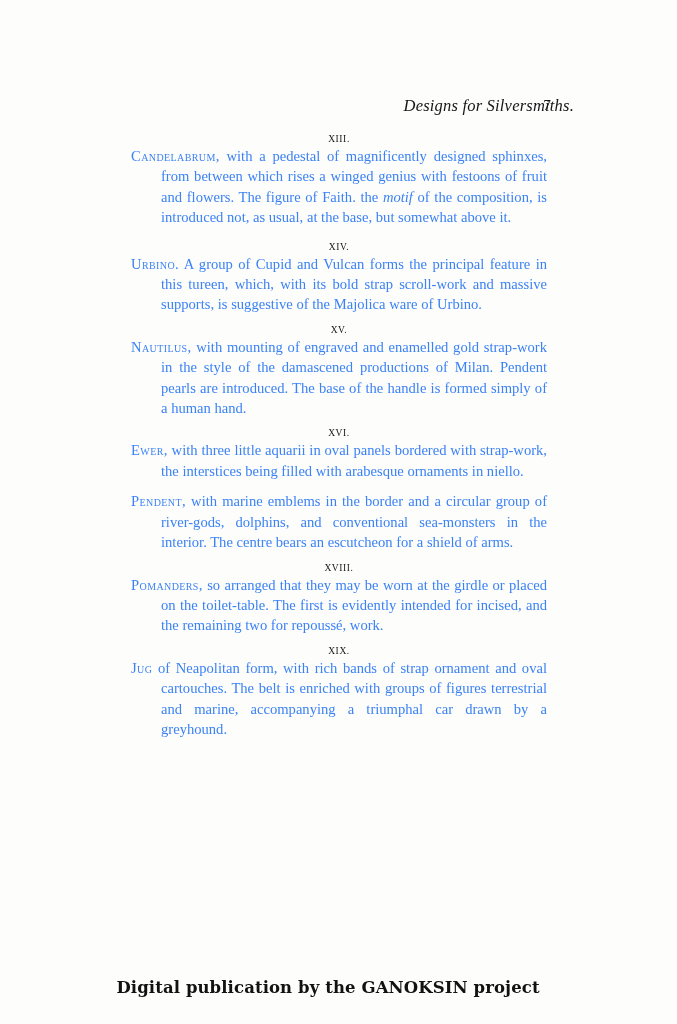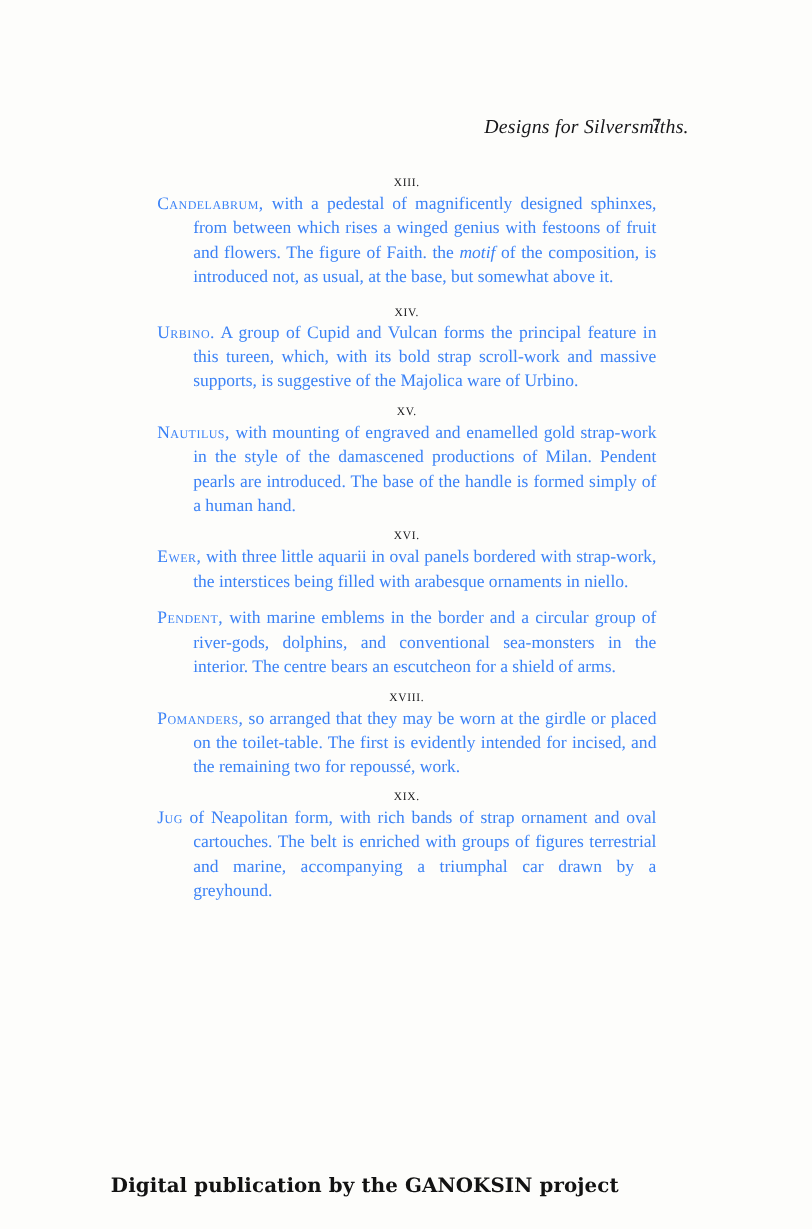--- a/index.html
+++ b/index.html
@@ -75,40 +75,41 @@
   }
   .para .lead {
     margin-left: -30px;
     font-variant: small-caps;
     letter-spacing: 0.4px;
   }
   .para i {
     font-style: italic;
   }
   
-  .entry.e13 { margin-top: 14px; }
+  .entry.e13 { margin-top: 0; }
   .entry.e14 { margin-top: 14px; }
   .entry.e15 { margin-top: 10px; }
   .entry.e16 { margin-top: 10px; }
   .entry.e17 { margin-top: 8px; }
   .entry.e18 { margin-top: 8px; }
   .entry.e19 { margin-top: 8px; }
 
   
   .footer {
     position: absolute;
     left: 0;
     top: 978px;
     width: 608px;
     text-align: center;
     font-family: "DejaVu Serif", serif;
     font-weight: bold;
     font-size: 16.5px;
     letter-spacing: 0.1px;
     color: #121212;
+    padding-left: 24px;
   }
 </style>
 </head>
 <body>
 
 <div class="page">
 
   <div class="header">
     <div class="running-title">Designs for Silversmiths.</div>
     <div class="folio">7</div>

